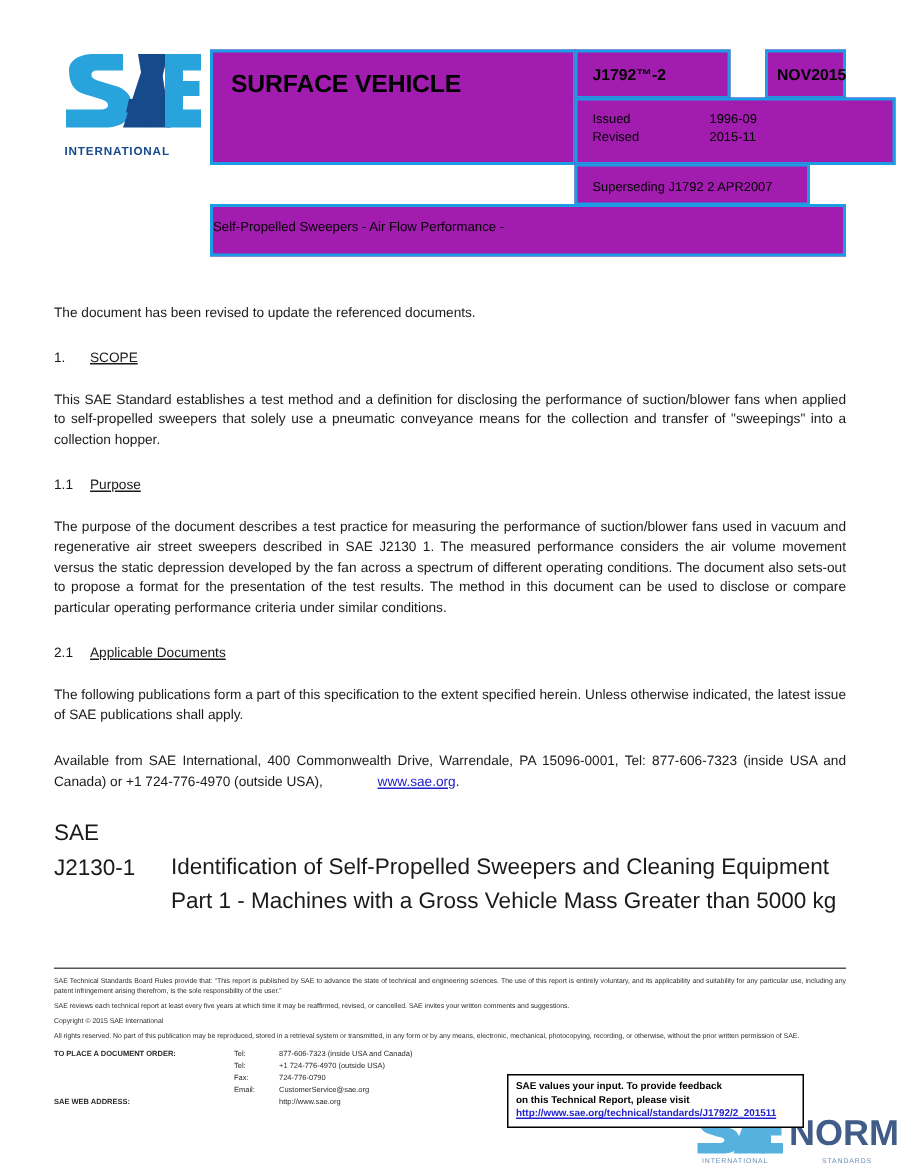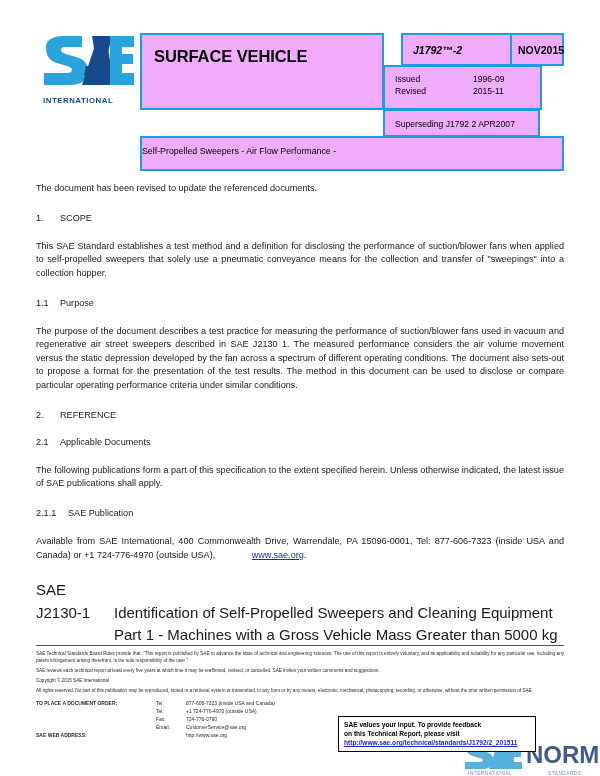--- a/index.html
+++ b/index.html
@@ -31,21 +31,21 @@
     top: 0;
     width: 100px;
     height: 80px;
   }
   .logo-svg { display: block; }
 
   .hdr-box {
     position: absolute;
     border: 2px solid #1b9ce3;
     box-sizing: border-box;
-    background: #f0abfc;
+    background: #a21caf;
     padding-left: 39px;
   }
   
   .box-title {
     left: 104px;
     top: 0;
     width: 244px;
     height: 77px;
   }
   .title-text {
@@ -54,25 +54,24 @@
     top: 11px;
     font-size: 16.5px;
     font-weight: bold;
     line-height: 1.28;
     letter-spacing: -0.1px;
     color: #000;
   }
 
   
   .box-docnum {
-    left: 365px;
+    left: 347px;
     top: 0;
-    width: 128px;
+    width: 104px;
     height: 33px;
-    font-style: italic;
   }
   .box-date {
     left: 474px;
     top: 0;
     width: 54px;
     height: 33px;
   }
   .docnum-text {
     position: absolute;
     left: 10px;
@@ -87,21 +86,21 @@
     top: 9px;
     font-size: 10.5px;
     font-weight: bold;
     color: #000;
   }
 
   
   .box-issue {
     left: 347px;
     top: 32px;
-    width: 159px;
+    width: 214px;
     height: 45px;
   }
   .issue-grid {
     position: absolute;
     left: 10px;
     top: 6px;
     font-size: 8.6px;
     line-height: 1.42;
     color: #000;
   }
@@ -154,24 +153,25 @@
     font-size: 9.1px;
     letter-spacing: 0.4px;
     margin-bottom: 17px;
   }
   .para {
     font-size: 9.1px;
     line-height: 1.5;
     text-align: justify;
     margin: 0 0 17px 0;
   }
-  .para.nojust { text-align: left; }
+  .para.nojust { text-align: left; margin-top: 20px; }
   .sec-head {
     font-size: 9.1px;
     margin: 0 0 17px 0;
+    text-decoration: underline;
   }
   .sec-num {
     display: inline-block;
     width: 24px;
   }
   .sec-num-wide {
     display: inline-block;
     width: 32px;
   }
   .hang {
@@ -333,33 +333,27 @@
   </div>
 
   <p class="para">This SAE Standard establishes a test method and a definition for disclosing the performance of suction/blower fans when applied to self-propelled sweepers that solely use a pneumatic conveyance means for the collection and transfer of "sweepings" into a collection hopper.</p>
 
   <div class="sec-head">
     <span class="sec-num">1.1</span><span>Purpose</span>
   </div>
 
   <p class="para">The purpose of the document describes a test practice for measuring the performance of suction/blower fans used in vacuum and regenerative air street sweepers described in SAE J2130 1.  The measured performance considers the air volume movement versus the static depression developed by the fan across a spectrum of different operating conditions.  The document also sets-out to propose a format for the presentation of the test results.  The method in this document can be used to disclose or compare particular operating performance criteria under similar conditions.</p>
 
-  <div class="sec-head">
-    <span class="sec-num">2.</span><span>REFERENCE</span>
-  </div>
 
   <div class="sec-head">
     <span class="sec-num">2.1</span><span>Applicable Documents</span>
   </div>
 
   <p class="para">The following publications form a part of this specification to the extent specified herein. Unless otherwise indicated, the latest issue of SAE publications shall apply.</p>
 
-  <div class="sec-head">
-    <span class="sec-num-wide">2.1.1</span><span>SAE Publication</span>
-  </div>
 
   <p class="para"><span>Available from SAE International, 400 Commonwealth Drive, Warrendale, PA 15096-0001, Tel: 877-606-7323 (inside USA and Canada) or +1 724-776-4970 (outside USA), </span><a class="link" href="#">www.sae.org</a><span>.</span></p>
 
   <p class="hang"><span class="ref-id">SAE J2130-1</span><span>Identification of Self-Propelled Sweepers and Cleaning Equipment Part 1 - Machines with a Gross Vehicle Mass Greater than 5000 kg</span></p>
 
 </div>
 
 <div class="footer">
   <div class="footer-rule"></div>
 

